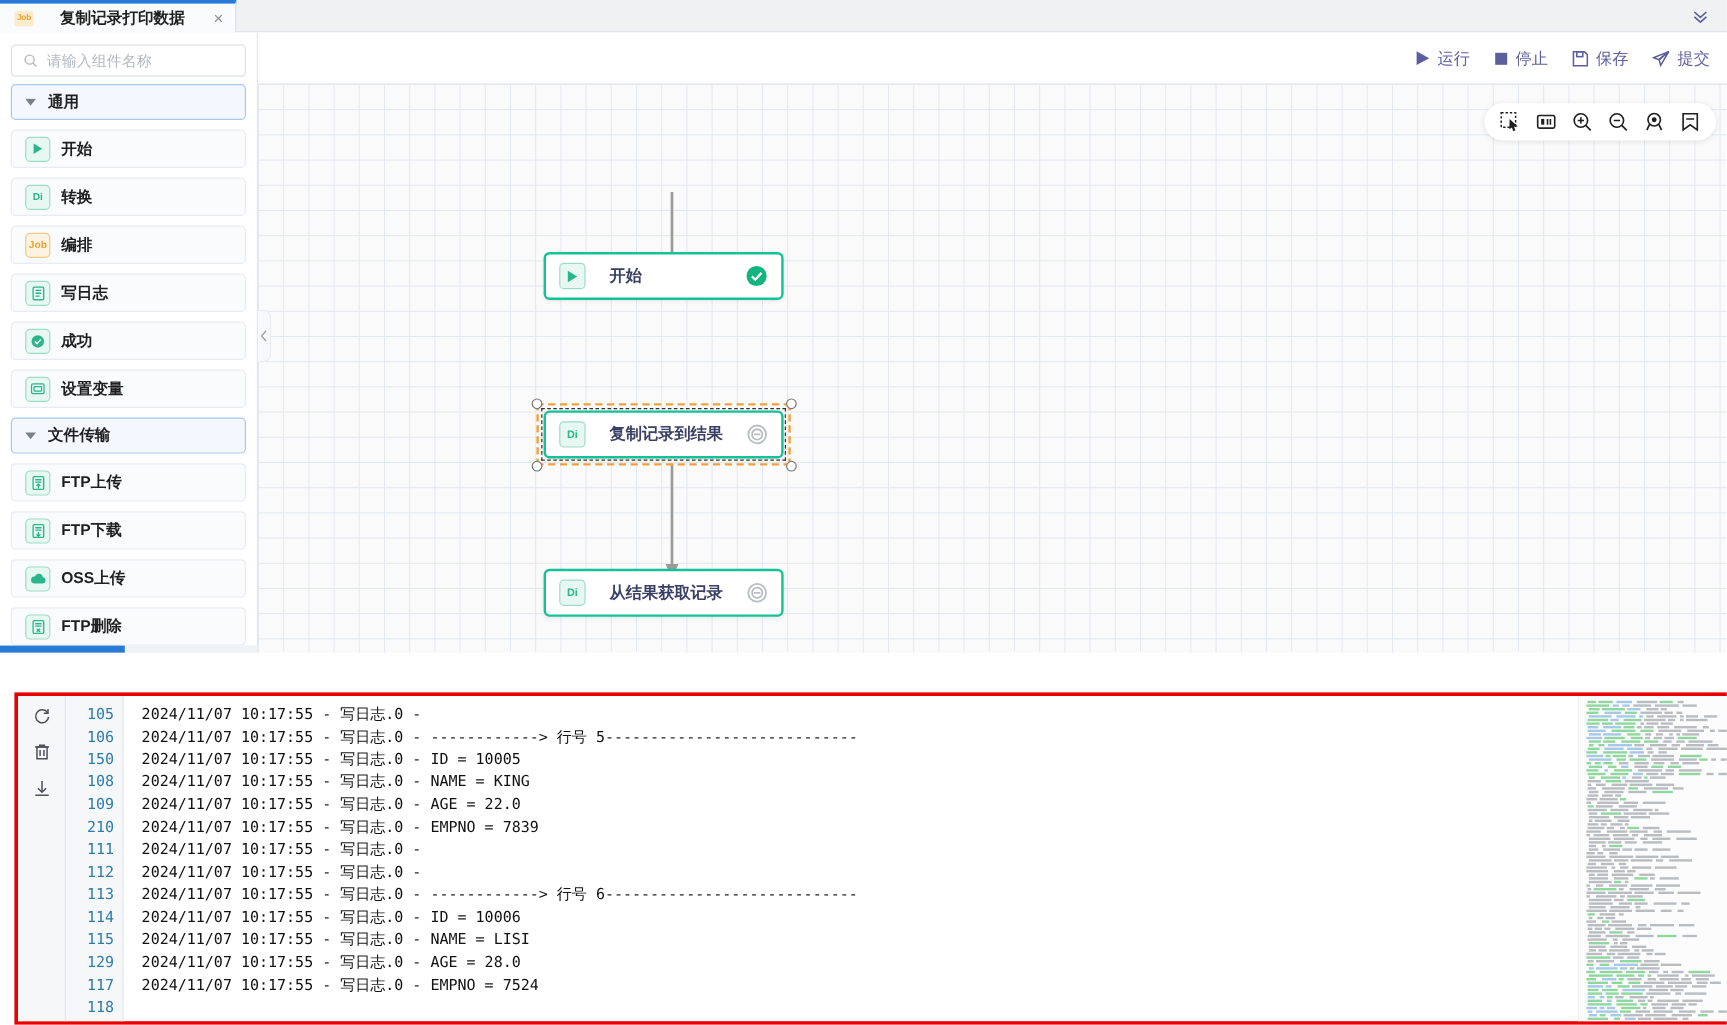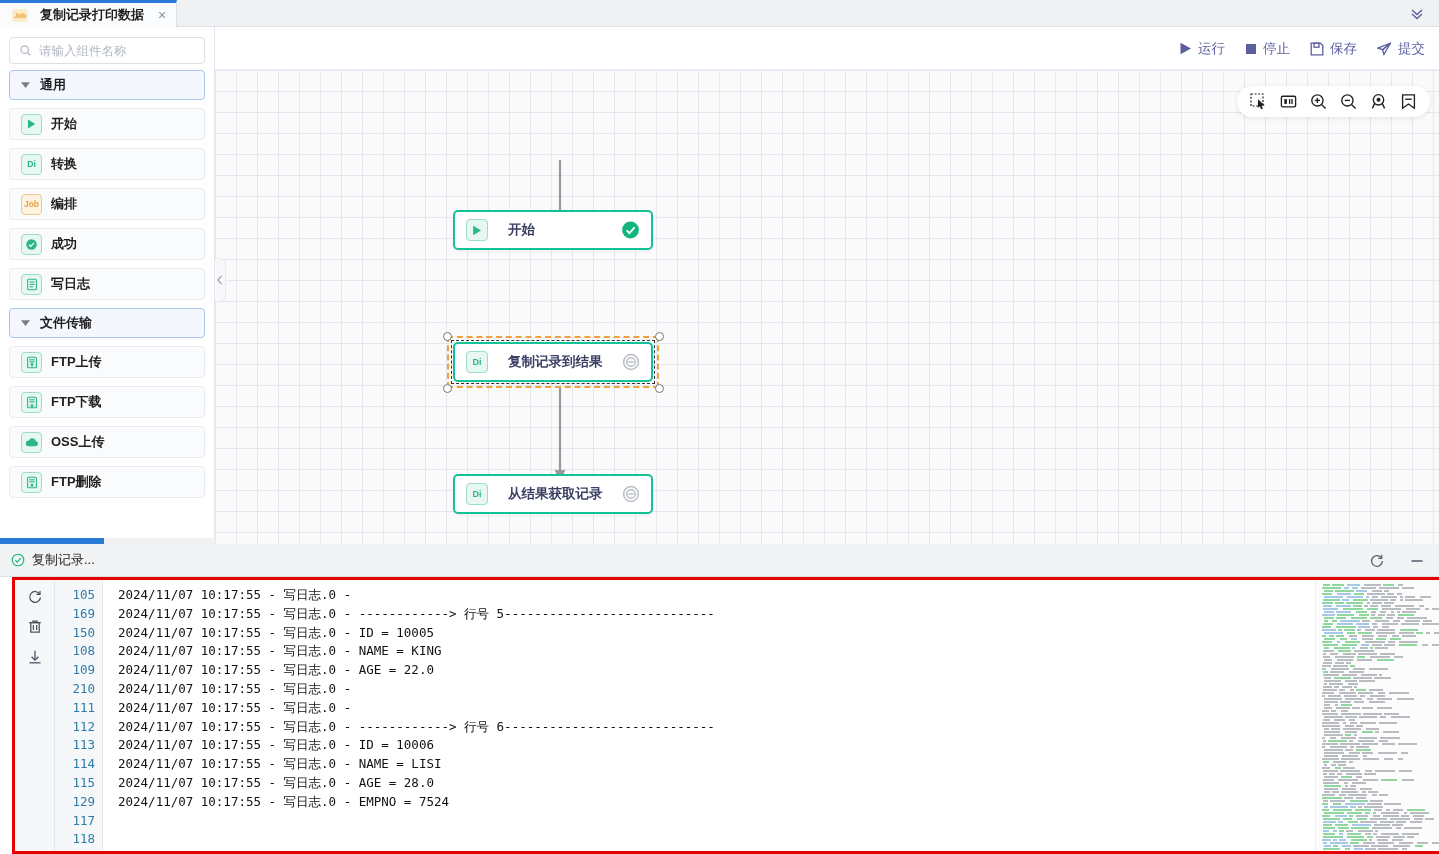--- a/index.html
+++ b/index.html
@@ -11,21 +11,21 @@
   }
   .app { position: relative; width: 1439px; height: 854px; background:#fff; }
 
   
   .tabbar {
     position:absolute; left:0; top:0; width:1439px; height:27px;
     background:#f0f1f3; border-bottom:1px solid #dcdfe6;
   }
   .tab {
     position:absolute; left:0; top:0; height:27px;
-    display:flex; align-items:center; gap:12px;
+    display:flex; align-items:center; gap:22px;
     padding:0 10px 0 12px;
     background:#fafbfc; border-top:3px solid #2979d6;
     border-right:1px solid #dcdfe6;
   }
   .tab-badge {
     width:16px;height:13px;border-radius:3px;background:#fbeccb;color:#e8a33d;
     font-size:7px; font-weight:bold; display:flex;align-items:center;justify-content:center;
     font-family:"Liberation Sans",sans-serif; letter-spacing:-0.2px;
   }
   .tab-title { font-size:13px; color:#1f1f1f; font-weight:600; white-space:nowrap;}
@@ -251,40 +251,49 @@
         <span class="comp-label">转换</span>
       </div>
 
       <div class="comp-item">
         <span class="comp-icon job">Job</span>
         <span class="comp-label">编排</span>
       </div>
 
       <div class="comp-item">
         <span class="comp-icon">
-          <svg width="13" height="13" viewBox="0 0 16 16">
-              <circle cx="8" cy="8" r="6.4" fill="#2bb58a"></circle>
-            <polyline points="5,8.2 7.2,10.3 11,6.1" fill="none" stroke="#fff" stroke-width="1.5"></polyline>
-            </svg>
-        </span>
-        <span class="comp-label">成功</span>
-      </div>
-
-      <div class="comp-item">
-        <span class="comp-icon">
           <svg width="12" height="13" viewBox="0 0 12 13" fill="none" stroke="#2bb58a" stroke-width="1.1">
             <rect x="1.6" y="1.2" width="8.8" height="10.6" rx="1"></rect>
             <line x1="3.6" y1="4" x2="8.4" y2="4"></line>
               <line x1="3.6" y1="6.4" x2="8.4" y2="6.4"></line>
             <line x1="3.6" y1="8.8" x2="7" y2="8.8"></line>
             </svg>
         </span>
         <span class="comp-label">写日志</span>
       </div>
 
+      <div class="comp-item">
+        <span class="comp-icon">
+          <svg width="13" height="13" viewBox="0 0 16 16">
+              <circle cx="8" cy="8" r="6.4" fill="#2bb58a"></circle>
+            <polyline points="5,8.2 7.2,10.3 11,6.1" fill="none" stroke="#fff" stroke-width="1.5"></polyline>
+            </svg>
+        </span>
+        <span class="comp-label">成功</span>
+      </div>
+
+      <div class="comp-item">
+        <span class="comp-icon">
+          <svg width="13" height="12" viewBox="0 0 14 12" fill="none" stroke="#2bb58a" stroke-width="1.1">
+            <rect x="1.4" y="1.6" width="11.2" height="8.8" rx="1.2"></rect>
+            <rect x="3.6" y="4" width="6.8" height="4" rx="0.6"></rect>
+            </svg>
+        </span>
+        <span class="comp-label">设置变量</span>
+      </div>
 
       <div class="group-header">
         <span class="caret">
           <svg width="9" height="7" viewBox="0 0 10 7">
               <polygon points="0,0 10,0 5,6.4" fill="#7a7f8c"></polygon>
             </svg>
         </span>
         <span class="group-header-label">文件传输</span>
       </div>
 
@@ -481,42 +490,20 @@
         <svg width="18" height="18" viewBox="0 0 18 18" fill="none" stroke="#b8bcc4" stroke-width="1.5">
           <circle cx="9" cy="9" r="7.4"></circle>
             <circle cx="9" cy="9" r="4.3"></circle>
             <line x1="6.4" y1="9" x2="11.6" y2="9"></line>
         </svg>
       </span>
     </div>
   </div>
 
   <div class="logpanel">
-    <div class="log-header">
-      <span style="display:flex;">
-        <svg width="14" height="14" viewBox="0 0 16 16" fill="none" stroke="#13b57f" stroke-width="1.3">
-          <circle cx="8" cy="8" r="6.6"></circle>
-            <polyline points="4.9,8.2 7.1,10.4 11.1,5.9"></polyline>
-          </svg>
-      </span>
-      <span class="log-header-title">复制记录...</span>
-      <div class="log-header-right">
-        <span class="hbtn">
-          <svg width="16" height="16" viewBox="0 0 16 16" fill="none" stroke="#5f6470" stroke-width="1.3">
-            <path d="M12.6 5.1A5.4 5.4 0 1 0 13.4 8"></path>
-              <polyline points="12.7,1.8 12.7,5.3 9.2,5.3"></polyline>
-            </svg>
-        </span>
-        <span class="hbtn">
-          <svg width="16" height="16" viewBox="0 0 16 16" stroke="#5f6470" stroke-width="1.6">
-            <line x1="2.4" y1="8" x2="13.6" y2="8"></line>
-            </svg>
-        </span>
-      </div>
-    </div>
 
     <div class="log-body">
       <div class="log-tools">
         <span class="ltool">
           <svg width="16" height="16" viewBox="0 0 16 16" fill="none" stroke="#4a4f5a" stroke-width="1.25">
             <path d="M12.8 5.2A5.4 5.4 0 1 0 13.5 8.4"></path>
               <polyline points="13,1.9 13,5.4 9.5,5.4"></polyline>
             </svg>
         </span>
         <span class="ltool">
@@ -532,40 +519,41 @@
           <svg width="16" height="16" viewBox="0 0 16 16" fill="none" stroke="#4a4f5a" stroke-width="1.25">
             <line x1="8" y1="1.8" x2="8" y2="11"></line>
               <polyline points="4.6,7.8 8,11.2 11.4,7.8"></polyline>
             <line x1="2.4" y1="13.8" x2="13.6" y2="13.8"></line>
             </svg>
         </span>
       </div>
 
       <div class="log-gutter">
           <div class="gutter-num">105</div>
-          <div class="gutter-num">169</div>
+          <div class="gutter-num">106</div>
           <div class="gutter-num">150</div>
           <div class="gutter-num">108</div>
           <div class="gutter-num">109</div>
           <div class="gutter-num">210</div>
           <div class="gutter-num">111</div>
           <div class="gutter-num">112</div>
           <div class="gutter-num">113</div>
           <div class="gutter-num">114</div>
           <div class="gutter-num">115</div>
           <div class="gutter-num">129</div>
           <div class="gutter-num">117</div>
           <div class="gutter-num">118</div>
         </div>
       <div class="log-lines">
           <div class="log-line">2024/11/07 10:17:55 - 写日志.0 - </div>
           <div class="log-line">2024/11/07 10:17:55 - 写日志.0 - ------------&gt; 行号 5----------------------------</div>
           <div class="log-line">2024/11/07 10:17:55 - 写日志.0 - ID = 10005</div>
           <div class="log-line">2024/11/07 10:17:55 - 写日志.0 - NAME = KING</div>
           <div class="log-line">2024/11/07 10:17:55 - 写日志.0 - AGE = 22.0</div>
+          <div class="log-line">2024/11/07 10:17:55 - 写日志.0 - EMPNO = 7839</div>
           <div class="log-line">2024/11/07 10:17:55 - 写日志.0 - </div>
           <div class="log-line">2024/11/07 10:17:55 - 写日志.0 - </div>
           <div class="log-line">2024/11/07 10:17:55 - 写日志.0 - ------------&gt; 行号 6----------------------------</div>
           <div class="log-line">2024/11/07 10:17:55 - 写日志.0 - ID = 10006</div>
           <div class="log-line">2024/11/07 10:17:55 - 写日志.0 - NAME = LISI</div>
           <div class="log-line">2024/11/07 10:17:55 - 写日志.0 - AGE = 28.0</div>
           <div class="log-line">2024/11/07 10:17:55 - 写日志.0 - EMPNO = 7524</div>
         </div>
 
       <div class="log-minimap">

